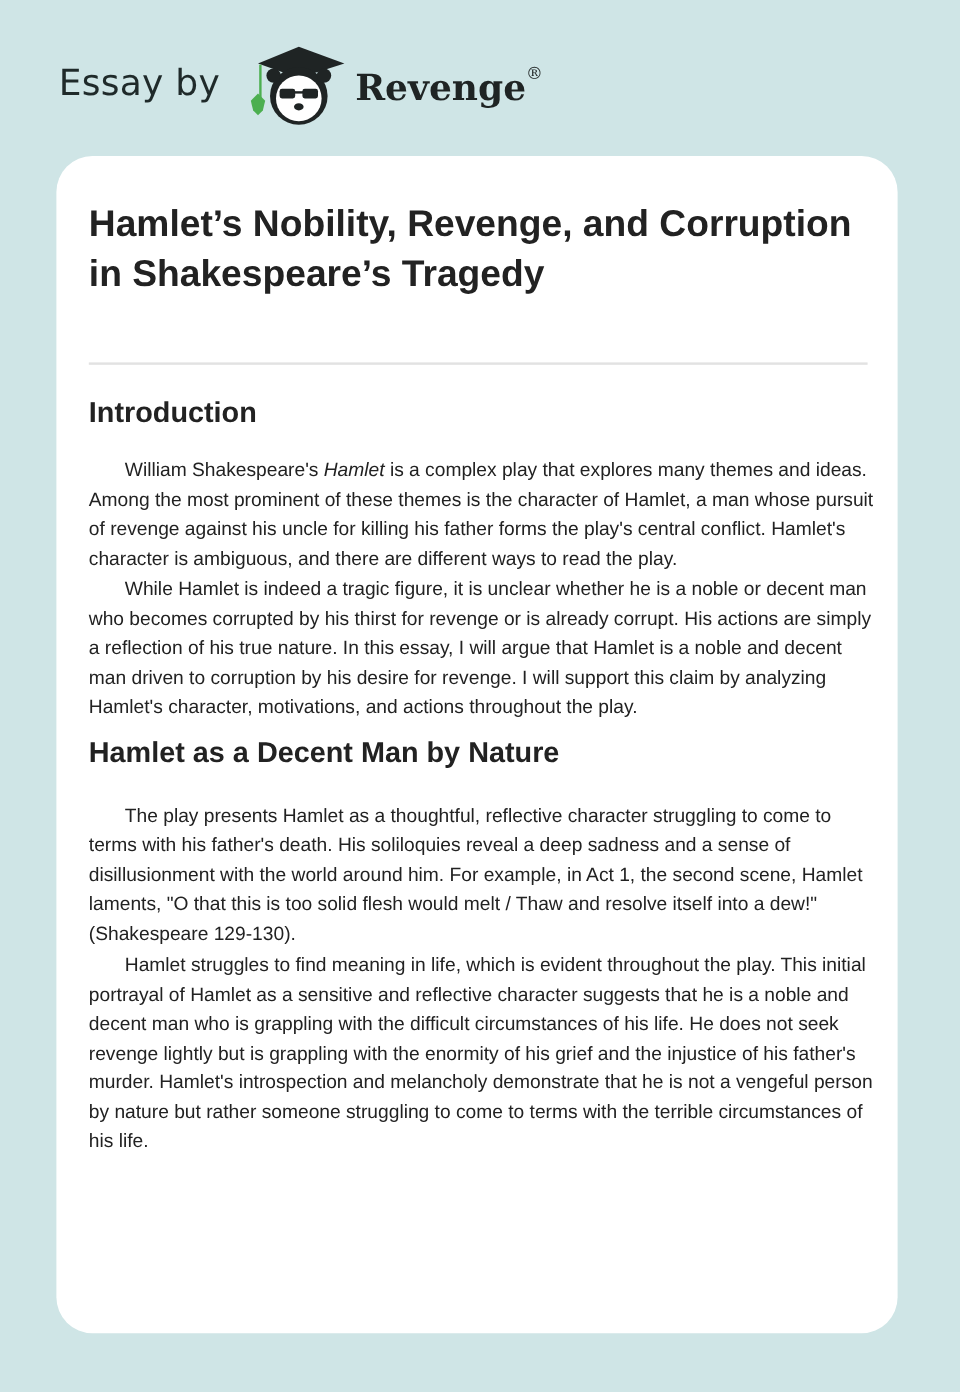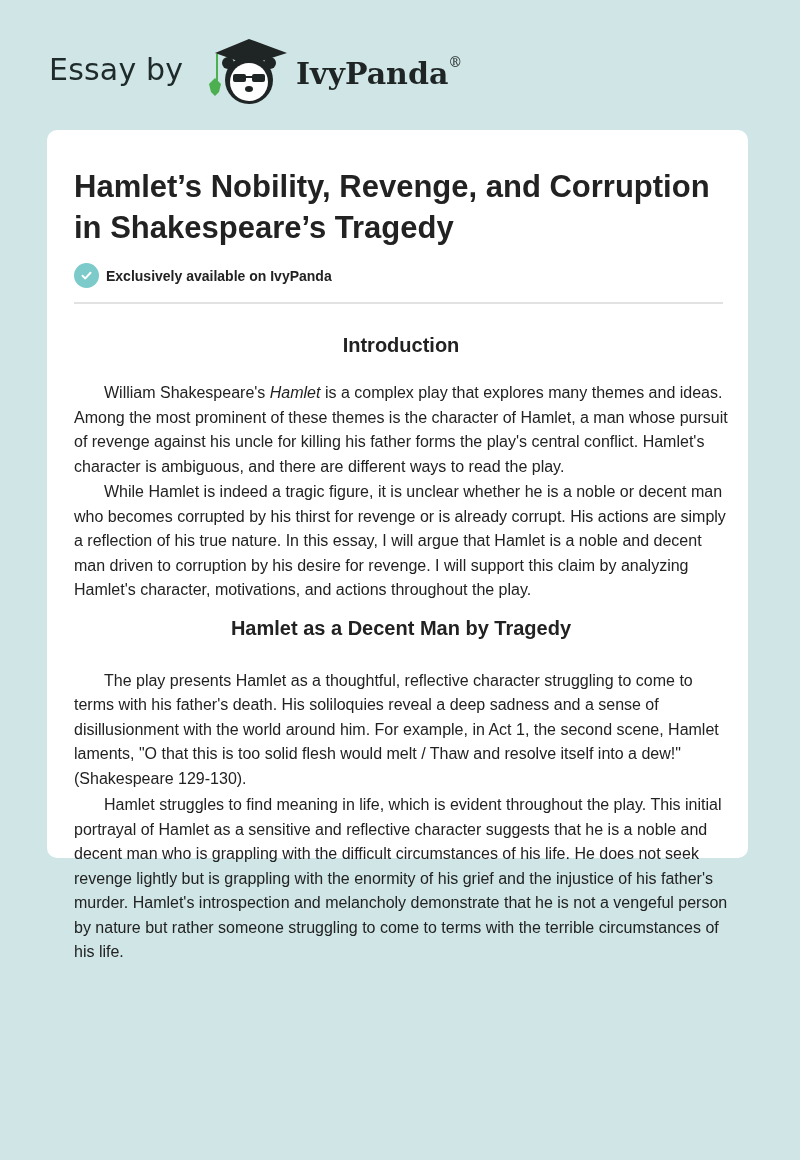--- a/index.html
+++ b/index.html
@@ -2,28 +2,28 @@
 <html><head>
 <meta charset="utf-8">
 <style>
   html, body { margin:0; padding:0; }
   body { width:800px; height:1160px; background:#cfe5e6; font-family:"Liberation Sans", sans-serif; position:relative; overflow:hidden; }
   .header { position:absolute; left:0; top:0; width:800px; height:130px; }
   .essay-by { position:absolute; left:49px; top:52px; font-family:"DejaVu Sans", sans-serif; font-size:30px; color:#1f2a2a; letter-spacing:0.2px; }
   .logo { position:absolute; left:203px; top:36px; width:90px; height:72px; }
   .brand { position:absolute; left:296px; top:56px; font-family:"DejaVu Serif", serif; font-weight:bold; font-size:30px; color:#1f2424; }
   .brand sup { font-size:14px; font-weight:normal; vertical-align:top; position:relative; top:-2px; }
-  .card { position:absolute; left:47px; top:130px; width:701px; height:728px; background:#fff; border-radius:10px; }
+  .card { position:absolute; left:47px; top:130px; width:701px; height:981px; background:#fff; border-radius:30px; }
   .title { position:absolute; left:27px; top:36px; width:640px; font-size:31px; line-height:41px; font-weight:bold; color:#222; margin:0; }
   .badge { position:absolute; left:27px; top:133px; display:flex; align-items:center; }
   .check { width:25px; height:25px; border-radius:50%; background:#7ccaca; display:flex; align-items:center; justify-content:center; margin-right:7px; }
   .badge-text { font-size:14px; font-weight:bold; color:#222; }
   .divider { position:absolute; left:27px; top:172px; width:649px; height:2px; background:#e2e2e2; }
   .content { position:absolute; left:27px; top:190px; width:654px; }
-  h2 { font-size:20px; font-weight:bold; color:#222; margin:0; line-height:44px;text-align:center; }
+  h2 { font-size:24px; font-weight:bold; color:#222; margin:0; line-height:44px; }
   p { font-size:16px; line-height:24.5px; color:#222; margin:0; text-indent:30px; }
   .h-intro { margin-top:3px; margin-bottom:14px; }
   .p1 { margin-bottom:1px; }
   .p2 { margin-bottom:3px; }
   .h-decent { margin-bottom:19px; }
   .p3 { margin-bottom:2px; }
 </style>
 </head>
 <body>
 
@@ -35,37 +35,29 @@
     <path d="M6,48 l6,-6 l6,6 l-2,8 l-4,4 l-4,-4 z" fill="#4caf50"></path>
     <circle cx="46" cy="44" r="24" fill="#1f2424"></circle>
     <circle cx="46" cy="46" r="19" fill="#fff"></circle>
     <rect x="30" y="38" width="13" height="8" rx="2" fill="#1f2424"></rect>
     <rect x="49" y="38" width="13" height="8" rx="2" fill="#1f2424"></rect>
     <rect x="42" y="40" width="8" height="2" fill="#1f2424"></rect>
     <ellipse cx="46" cy="53" rx="4" ry="3" fill="#1f2424"></ellipse>
     <circle cx="25" cy="27" r="6" fill="#1f2424"></circle>
     <circle cx="67" cy="27" r="6" fill="#1f2424"></circle>
   </svg>
-  <span class="brand"><span>IvyPanda</span><sup>®</sup></span>
+  <span class="brand"><span>Revenge</span><sup>®</sup></span>
 </div>
 
 <div class="card">
   <h1 class="title">Hamlet’s Nobility, Revenge, and Corruption in Shakespeare’s Tragedy</h1>
-  <div class="badge">
-    <span class="check">
-      <svg width="13" height="13" viewBox="0 0 13 13">
-          <polyline points="2.5,6.8 5.3,9.4 10.5,3.8" fill="none" stroke="#fff" stroke-width="2" stroke-linecap="round" stroke-linejoin="round"></polyline>
-        </svg>
-    </span>
-    <span class="badge-text">Exclusively available on IvyPanda</span>
-  </div>
   <div class="divider"></div>
 
   <div class="content">
     <h2 class="h-intro">Introduction</h2>
     <p class="p1"><span>William Shakespeare's </span><em>Hamlet</em><span> is a complex play that explores many themes and ideas. Among the most prominent of these themes is the character of Hamlet, a man whose pursuit of revenge against his uncle for killing his father forms the play's central conflict. Hamlet's character is ambiguous, and there are different ways to read the play.</span></p>
     <p class="p2">While Hamlet is indeed a tragic figure, it is unclear whether he is a noble or decent man who becomes corrupted by his thirst for revenge or is already corrupt. His actions are simply a reflection of his true nature. In this essay, I will argue that Hamlet is a noble and decent man driven to corruption by his desire for revenge. I will support this claim by analyzing Hamlet's character, motivations, and actions throughout the play.</p>
 
-    <h2 class="h-decent">Hamlet as a Decent Man by Tragedy</h2>
+    <h2 class="h-decent">Hamlet as a Decent Man by Nature</h2>
     <p class="p3">The play presents Hamlet as a thoughtful, reflective character struggling to come to terms with his father's death. His soliloquies reveal a deep sadness and a sense of disillusionment with the world around him. For example, in Act 1, the second scene, Hamlet laments, "O that this is too solid flesh would melt / Thaw and resolve itself into a dew!" (Shakespeare 129-130).</p>
     <p>Hamlet struggles to find meaning in life, which is evident throughout the play. This initial portrayal of Hamlet as a sensitive and reflective character suggests that he is a noble and decent man who is grappling with the difficult circumstances of his life. He does not seek revenge lightly but is grappling with the enormity of his grief and the injustice of his father's murder. Hamlet's introspection and melancholy demonstrate that he is not a vengeful person by nature but rather someone struggling to come to terms with the terrible circumstances of his life.</p>
   </div>
 </div>
 
 </body></html>

